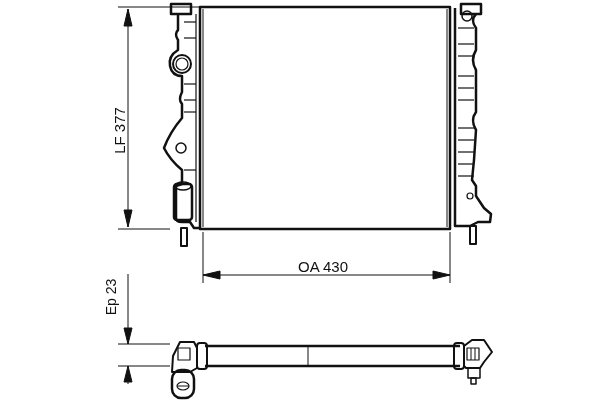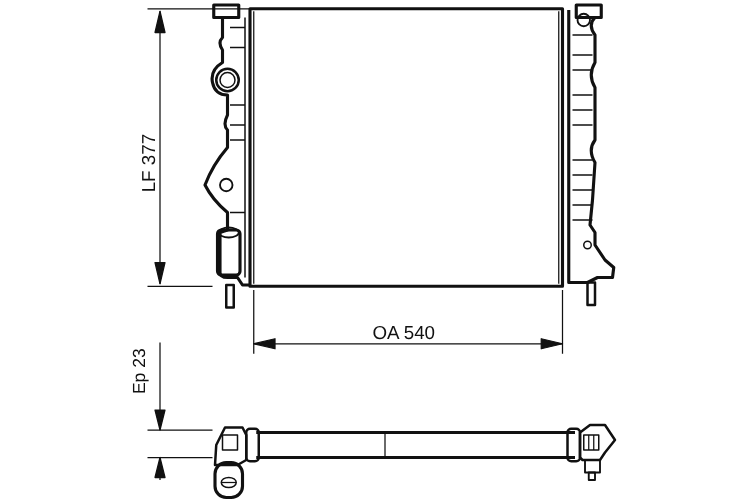--- a/index.html
+++ b/index.html
@@ -109,14 +109,14 @@
       <line x1="118" y1="366" x2="170" y2="366"></line>
       <line x1="128" y1="274" x2="128" y2="344"></line>
       <line x1="128" y1="366" x2="128" y2="384"></line>
       <polygon points="128,344 124,328 132,328" fill="#111"></polygon>
       <polygon points="128,366 124,382 132,382" fill="#111"></polygon>
     </g>
   </g>
 </svg>
 
 <div class="lbl lbl-lf">LF 377</div>
-<div class="lbl lbl-oa">OA 540</div>
+<div class="lbl lbl-oa">OA 430</div>
 <div class="lbl lbl-ep">Ep 23</div>
 
 </body></html>

